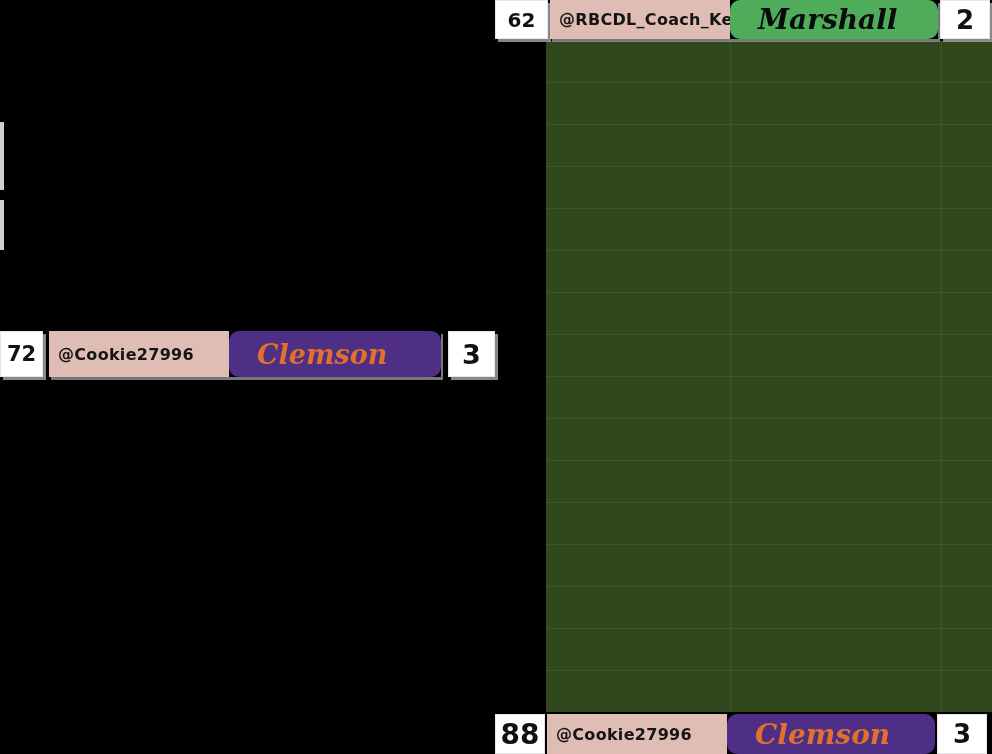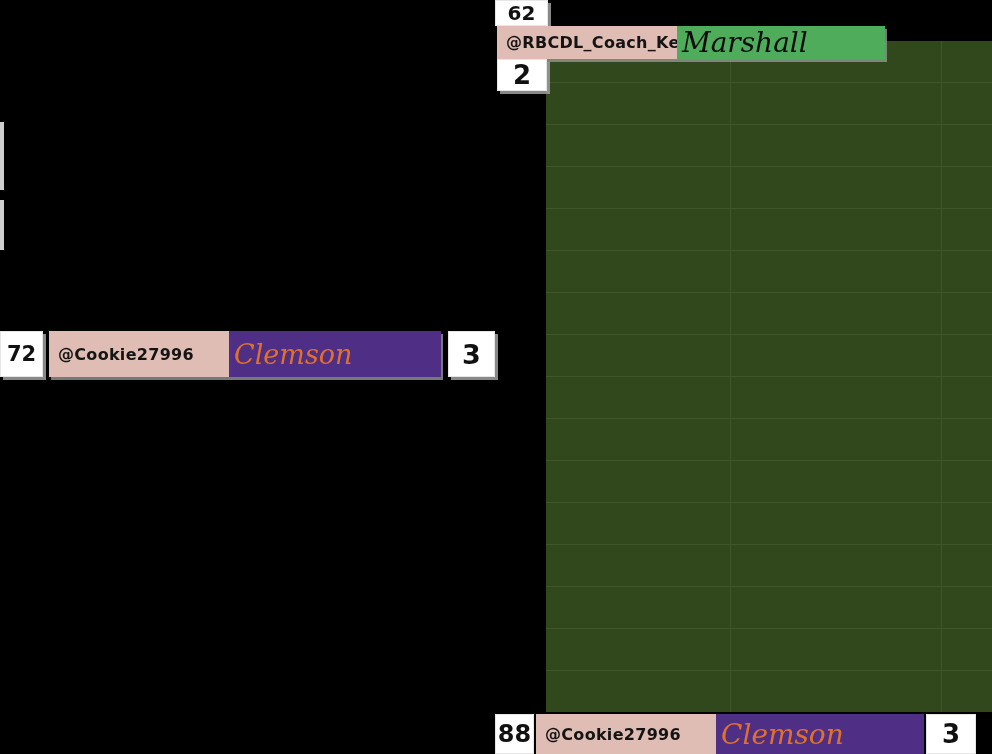--- a/index.html
+++ b/index.html
@@ -57,33 +57,33 @@
     white-space: nowrap;
     overflow: hidden;
   }
 
   .team-cell {
     display: flex;
     align-items: center;
     box-sizing: border-box;
     font-family: "DejaVu Serif", serif;
     font-style: italic;
-    font-weight: normal;
-    padding-left: 5px;
+    font-weight: bold;
+    padding-left: 28px;
     white-space: nowrap;
     overflow: hidden;
+    border-radius: 10px;
   }
 
   
   #row-marshall {
     left: 495px;
     top: 0px;
     width: 497px;
     height: 41px;
-    flex-direction: column;
   }
   #row-marshall .seed-box {
     width: 53px;
     height: 39px;
     font-size: 20px;
   }
   #row-marshall .entry {
     margin-left: 2px;
     height: 39px;
     width: 388px;
@@ -140,23 +140,23 @@
   }
 
   
   #row-clemson-bottom {
     left: 495px;
     top: 714px;
     width: 497px;
     height: 40px;
   }
   #row-clemson-bottom .seed-box {
-    width: 39px;
-    height: 40px;
-    font-size: 24px;
+    width: 50px;
+    height: 40px;
+    font-size: 28px;
     box-shadow: none;
   }
   #row-clemson-bottom .entry {
     margin-left: 2px;
     height: 40px;
     width: 388px;
     box-shadow: none;
   }
   #row-clemson-bottom .user-cell {
     width: 180px;

